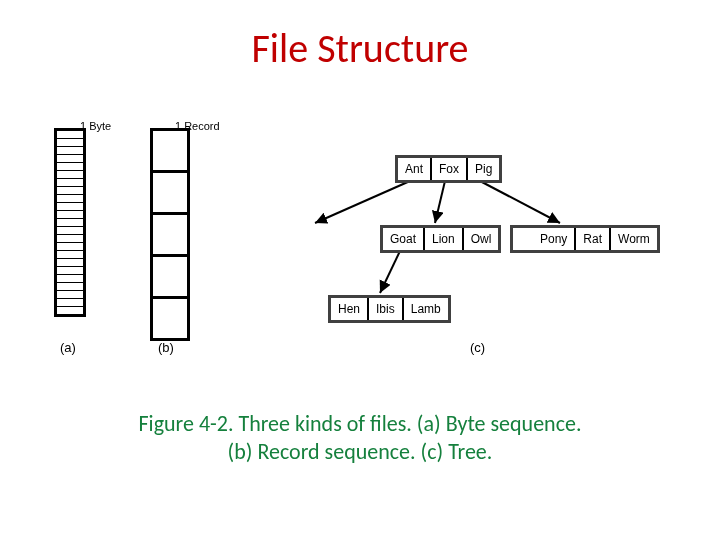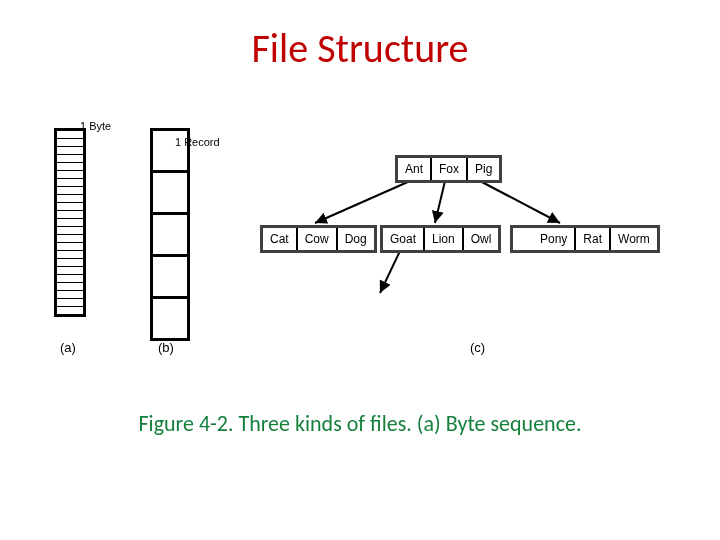--- a/index.html
+++ b/index.html
@@ -139,21 +139,21 @@
 </head>
 <body>
 
 <div class="slide">
 
   <div class="title">File Structure</div>
 
   <div class="figure-area">
 
     <div class="bytes-label" style="left:40px;">1 Byte</div>
-    <div class="bytes-label" style="left:135px;margin-top:16px;">1 Record</div>
+    <div class="bytes-label" style="left:135px;">1 Record</div>
 
     <div class="bytes-col">
       <div class="byte-cell"></div>
       <div class="byte-cell"></div>
       <div class="byte-cell"></div>
       <div class="byte-cell"></div>
       <div class="byte-cell"></div>
       <div class="byte-cell"></div>
       <div class="byte-cell"></div>
       <div class="byte-cell"></div>
@@ -201,35 +201,36 @@
         <line x1="220" y1="26" x2="300" y2="68"></line>
 
         <line x1="140" y1="96" x2="120" y2="138"></line>
       </svg>
 
       <div class="node-row r0">
         <div class="node">Ant</div>
         <div class="node">Fox</div>
         <div class="node">Pig</div>
       </div>
-      <div class="node-row r1a">
-        <div class="node">Cat</div>
-        <div class="node">Cow</div>
-        <div class="node">Dog</div>
-      </div>
       <div class="node-row r1b">
         <div class="node">Goat</div>
         <div class="node">Lion</div>
         <div class="node">Owl</div>
       </div>
       <div class="node-row r1c">
         <div class="node">Pony</div>
         <div class="node">Rat</div>
         <div class="node">Worm</div>
       </div>
+      <div class="node-row r2">
+        <div class="node">Hen</div>
+        <div class="node">Ibis</div>
+        <div class="node">Lamb</div>
+      </div>
     </div>
   </div>
 
   <div class="caption">
     <span>Figure 4-2. Three kinds of files. (a) Byte sequence.</span><br>
+    <span>(b) Record sequence. (c) Tree.</span>
   </div>
 
 </div>
 
 </body></html>

